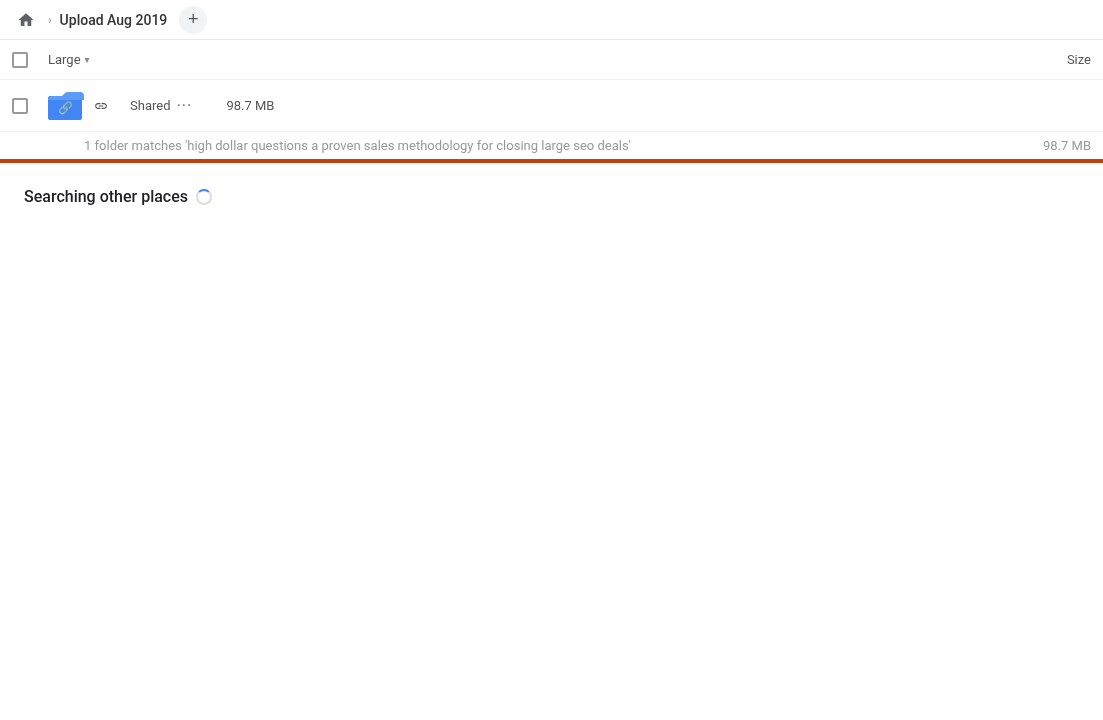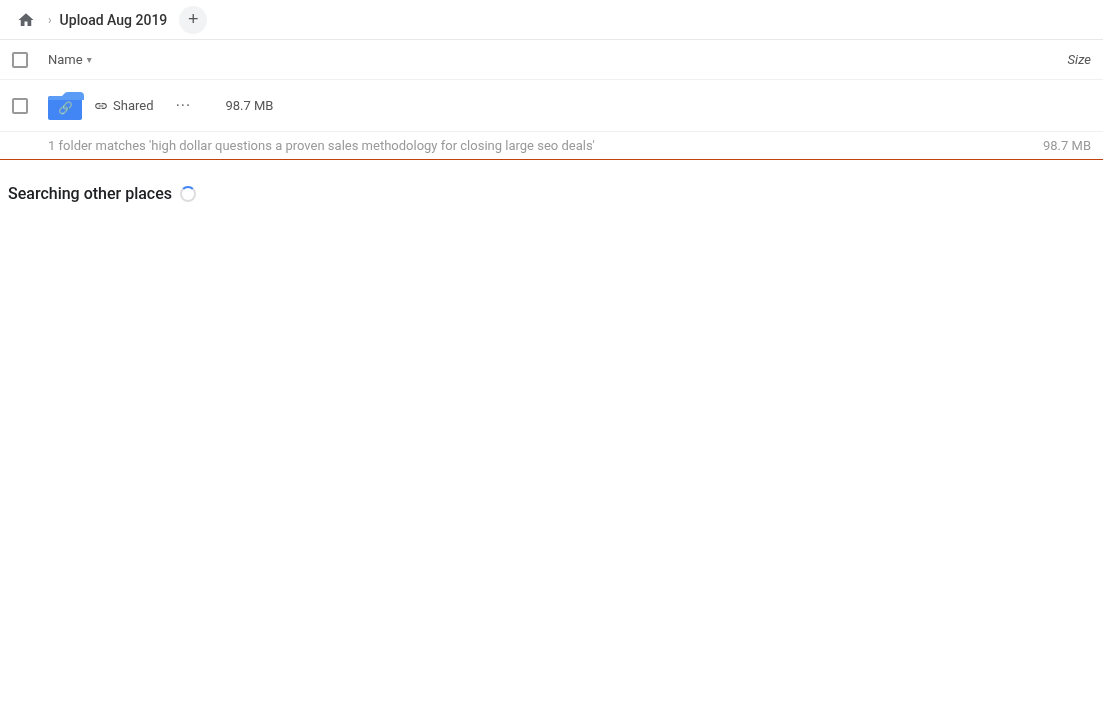--- a/index.html
+++ b/index.html
@@ -99,21 +99,20 @@
 
     .name-col-header .sort-arrow {
       font-size: 10px;
       color: #888;
     }
 
     .size-col-header {
       margin-left: auto;
       font-size: 13px;
       color: #555;
-      font-style: italic;
     }
 
     
     .file-row {
       display: flex;
       align-items: center;
       padding: 0 12px;
       height: 52px;
       border-bottom: 1px solid #f0f0f0;
       cursor: pointer;
@@ -140,24 +139,24 @@
       font-size: 14px;
       color: #202124;
       white-space: nowrap;
       overflow: hidden;
       text-overflow: ellipsis;
     }
 
     .shared-badge {
       display: flex;
       align-items: center;
-      gap: 5px;
-      color: #555;
-      font-size: 13px;
-      margin-right: 16px;
+      gap: 22px;
+      color: #555;
+      font-size: 13px;
+      margin-right: 0;
       white-space: nowrap;
     }
 
     .more-options-btn {
       width: 28px;
       height: 28px;
       display: flex;
       align-items: center;
       justify-content: center;
       border-radius: 50%;
@@ -172,35 +171,35 @@
       font-size: 13px;
       color: #555;
       min-width: 60px;
       text-align: right;
     }
 
     
     .match-info-row {
       display: flex;
       align-items: center;
-      padding: 6px 12px 6px 48px;
+      padding: 6px 12px 6px 84px;
       color: #999;
       font-size: 13px;
-      border-bottom: 1px solid #c2410c;
+      border-bottom: 4px solid #c2410c;
     }
 
     .match-info-size {
       margin-left: auto;
       font-size: 13px;
       color: #999;
     }
 
     
     .searching-section {
-      padding: 24px 12px 16px 8px;
+      padding: 24px 12px 16px 24px;
     }
 
     .searching-label {
       display: flex;
       align-items: center;
       gap: 8px;
       font-size: 16px;
       font-weight: 500;
       color: #202124;
     }
@@ -231,21 +230,21 @@
   <span class="breadcrumb-chevron">›</span>
   <span class="breadcrumb-title">Upload Aug 2019</span>
   <button class="add-btn">+</button>
 </div>
 
 <div class="column-headers">
   <div class="checkbox-col">
     <div class="checkbox-empty"></div>
   </div>
   <div class="name-col-header">
-    <span>Name</span>
+    <span>Large</span>
     <span class="sort-arrow">▾</span>
   </div>
   <div class="size-col-header">Size</div>
 </div>
 
 <div class="file-row">
   <div class="file-checkbox">
     <div class="checkbox-empty"></div>
   </div>
   <div class="file-icon-wrapper">

